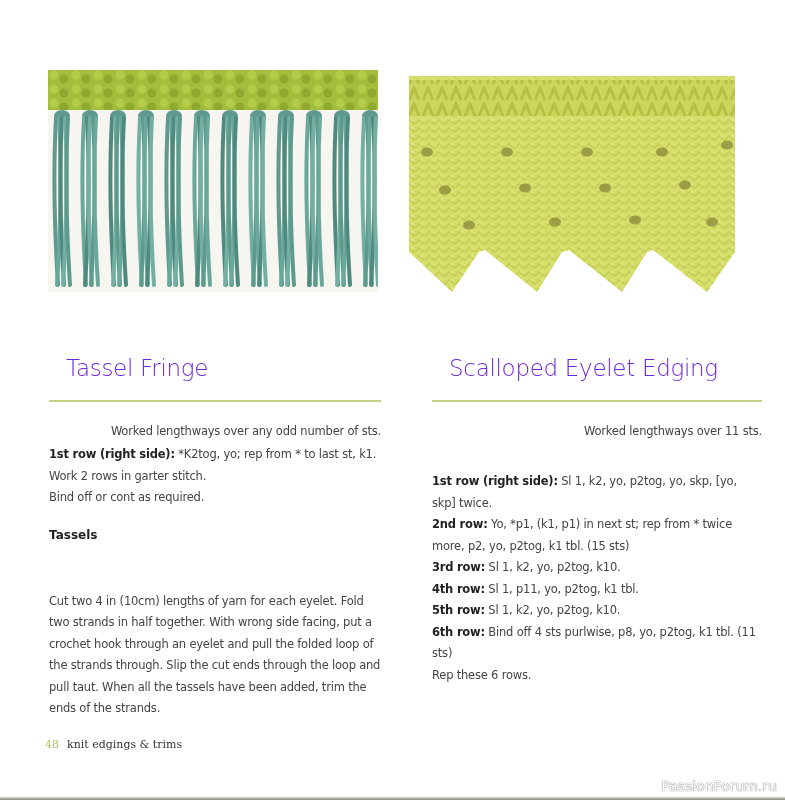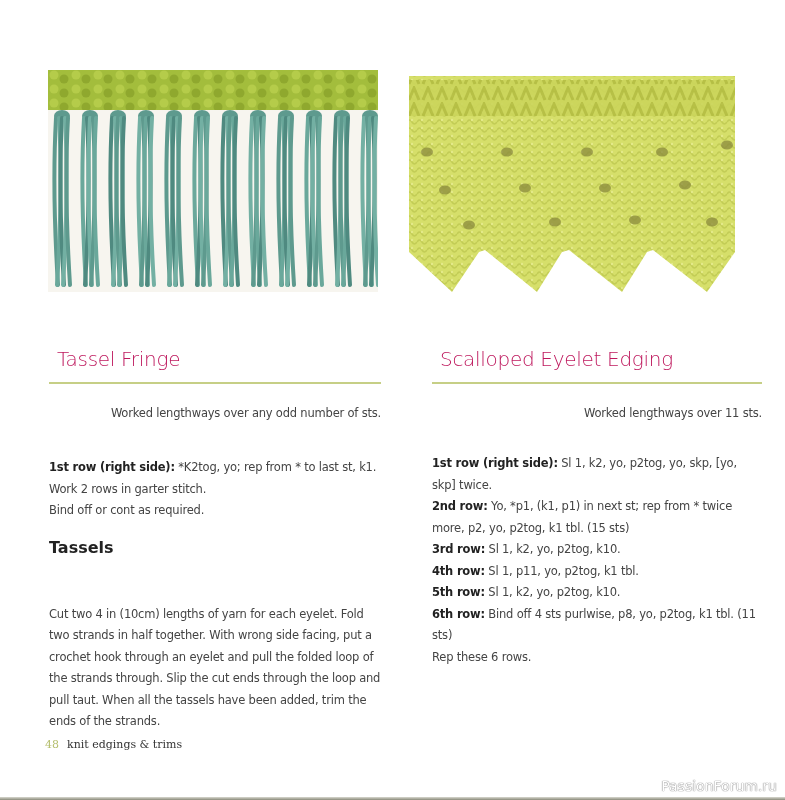--- a/index.html
+++ b/index.html
@@ -7,32 +7,32 @@
       width: 785px; height: 800px; background: #ffffff; position: relative;
       overflow: hidden; font-family: "DejaVu Sans", sans-serif; color: #333;
     }
     .photo { position: absolute; overflow: hidden; }
     #photo-left { left: 48px; top: 70px; width: 330px; height: 222px; background: #f7f5ef; }
     #photo-right { left: 407px; top: 70px; width: 330px; height: 235px; background: #fff; }
     .col { position: absolute; top: 336px; }
     #col-left { left: 49px; width: 332px; }
     #col-right { left: 432px; width: 330px; }
     .title {
-      font-family: "DejaVu Sans", sans-serif; font-weight: 200; font-size: 20px;
-      color: #be185d; letter-spacing: -0.3px; margin: 8px; line-height: 30px;
+      font-family: "DejaVu Sans", sans-serif; font-weight: 200; font-size: 23px;
+      color: #6d28d9; letter-spacing: -0.3px; margin: 17px; line-height: 30px;
       font-stretch: condensed;
     }
     .rule { height: 2px; background: #c6cf86; margin-top: 6px; }
     #col-left .rule { width: 332px; }
     #col-right .rule { width: 330px; }
     .intro { font-size: 11.5px; color: #444; margin-top: 21px; line-height: 16px; letter-spacing: -0.2px; text-align: right; }
     .body { font-size: 11.5px; color: #444; line-height: 21.5px; letter-spacing: -0.2px; margin-top: 46px; }
     .body b { color: #222; font-weight: bold; }
-    .subhead { font-size: 16px; font-weight: bold; color: #222; margin-top: 16px; line-height: 20px; }
-    #left-rows { margin-top: 36px; }
+    .subhead { font-size: 12px; font-weight: bold; color: #222; margin-top: 16px; line-height: 20px; }
+    #left-rows { margin-top: 5px; }
     #right-rows { margin-top: 32px; }
     .footer {
       position: absolute; left: 45px; top: 738px; font-family: "DejaVu Serif", serif;
       font-size: 11px; color: #333;
     }
     .footer .pg { color: #b4be6c; margin-right: 8px; }
     .watermark {
       position: absolute; right: 8px; bottom: 6px; font-family: "DejaVu Sans", sans-serif;
       font-size: 14px; color: #fff; text-shadow: 0 0 1px #777, 0 0 1px #777;
     }

